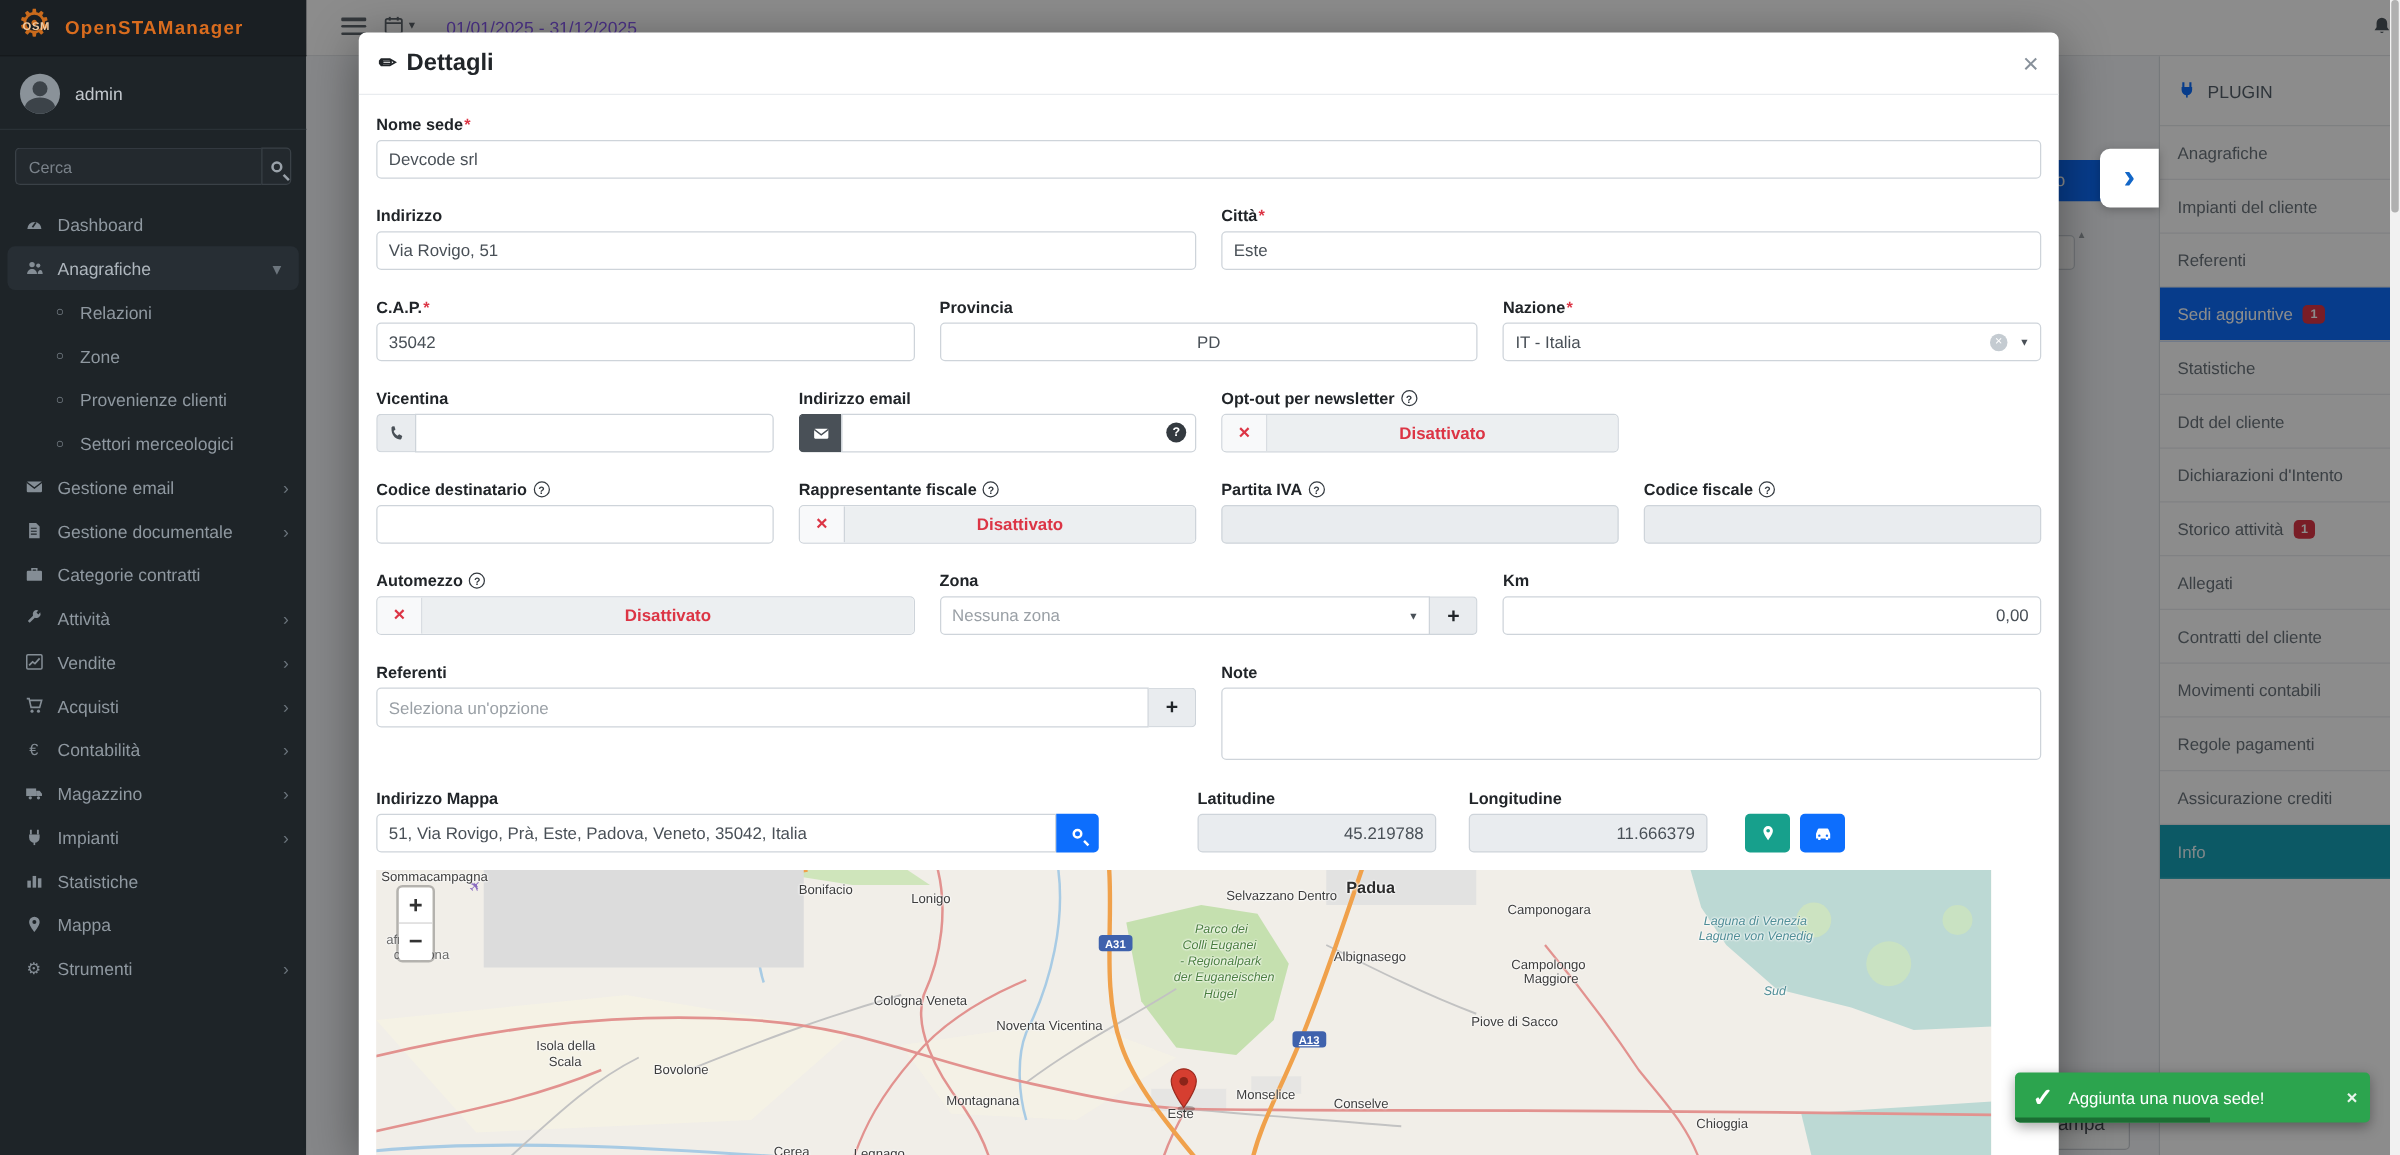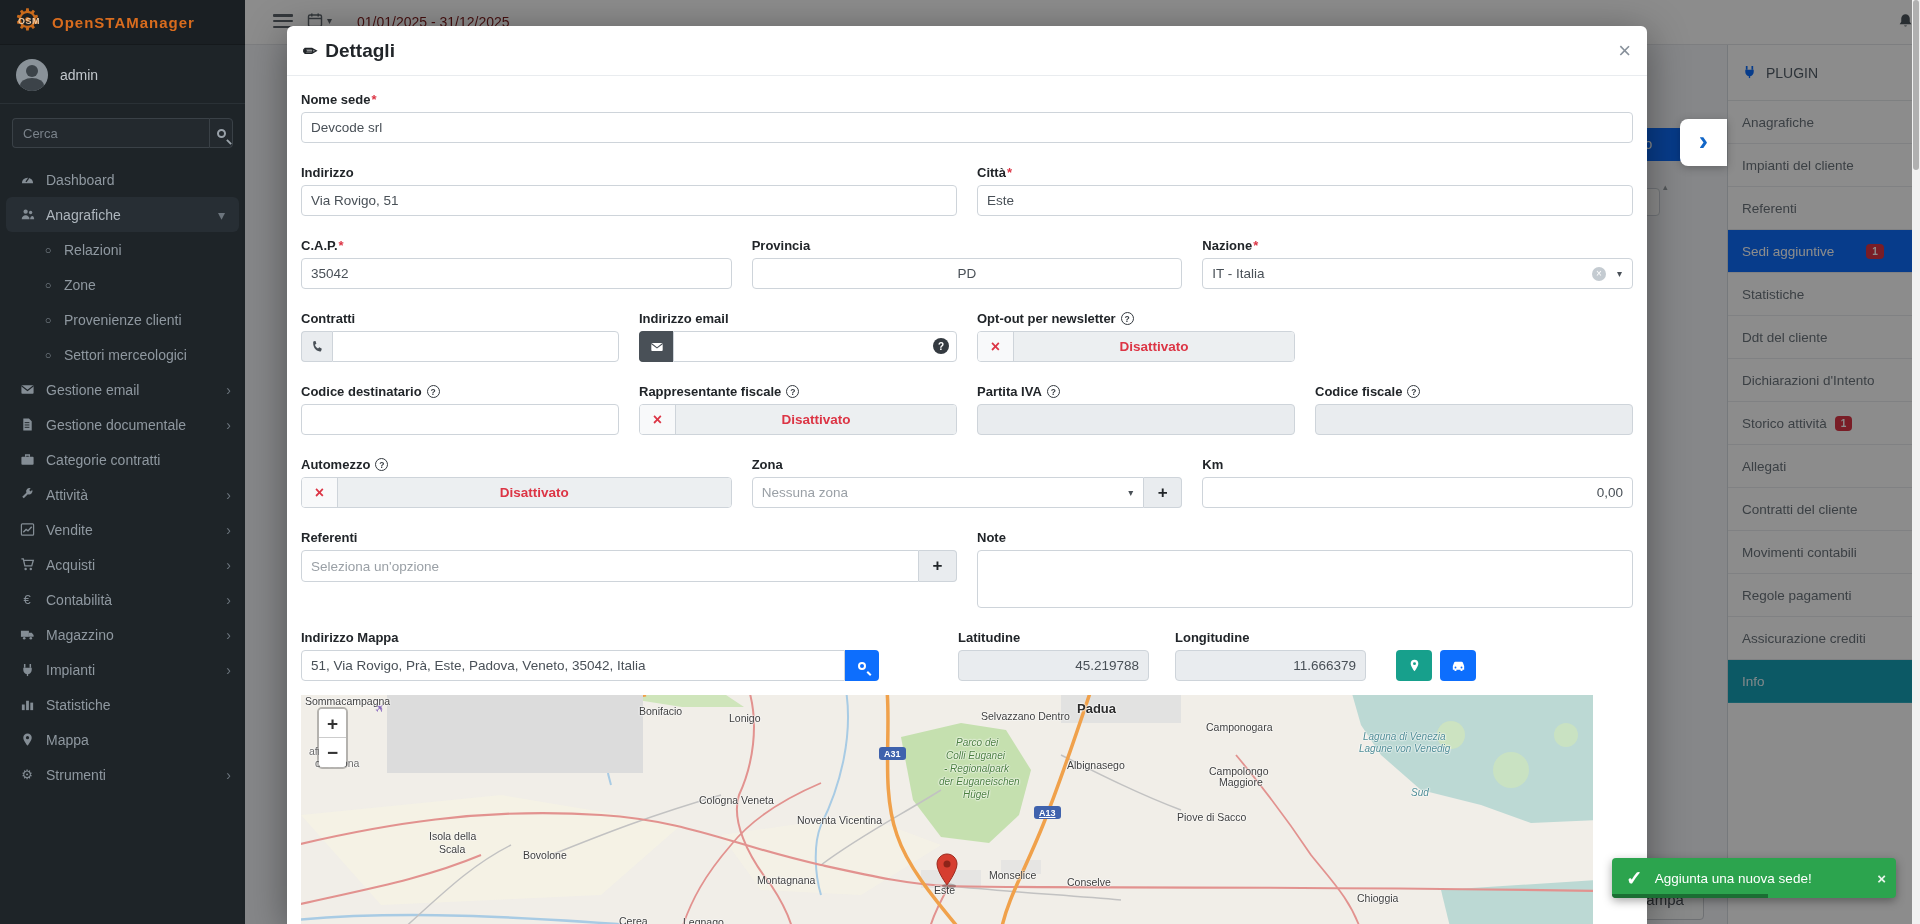--- a/index.html
+++ b/index.html
@@ -31,36 +31,36 @@
   .mitem.sub .mico { width:16px; font-size:11px; }
   .mitem .spacer { flex:1; }
   .mitem .chev { color:#6c757d; font-size:14px; }
   .msvg { width:15px; height:15px; fill:#848d95; }
 
   
   #navbar { position:absolute; left:245px; top:0; right:0; height:45px; background:#ffffff; border-bottom:1px solid #e3e6ea; z-index:1; }
   #hamburger { position:absolute; left:28px; top:14px; width:20px; height:16px; cursor:pointer; }
   #hamburger span { display:block; height:2.5px; background:#5f676e; margin-bottom:3.4px; border-radius:1px; }
   #cal-group { position:absolute; left:62px; top:12px; display:flex; align-items:center; color:#5f676e; cursor:pointer; }
-  #date-range { position:absolute; left:112px; top:14px; font-size:14px; color:#7f1d1d; }
+  #date-range { position:absolute; left:112px; top:14px; font-size:14px; color:#8b5cf6; }
   .nav-ico { position:absolute; top:12px; color:#4c545b; cursor:pointer; }
   #approve-btn { position:absolute; left:1672px; top:8px; width:38px; height:28px; background:#28a745; border-radius:4px; color:#fff; text-align:center; font-size:15px; line-height:28px; font-weight:bold; cursor:pointer; }
   #content-bg { position:absolute; left:245px; top:45px; right:193px; bottom:0; background:#f4f6f9; z-index:1; }
   #bg-link-frag { position:absolute; left:1610px; top:75px; color:#0d6efd; font-size:14px; z-index:1; }
   #bg-nuovo-btn { position:absolute; left:1562px; top:128px; width:128px; height:33px; background:#0d6efd; border-radius:4px; color:#fff; font-size:14px; text-align:center; line-height:33px; z-index:1; cursor:pointer; }
   #bg-spin-box { position:absolute; left:1600px; top:188px; width:60px; height:28px; background:#fff; border:1px solid #ced4da; border-radius:4px; z-index:1; }
   #bg-spin-caret { position:absolute; left:1663px; top:182px; color:#9aa0a6; font-size:9px; z-index:1; }
   #bg-stampa-btn { position:absolute; left:1612px; top:880px; width:92px; height:40px; background:#f8f9fa; border:1px solid #c8cdd2; border-radius:4px; color:#495057; font-size:15px; text-align:center; line-height:38px; z-index:1; }
 
   
   #plugin-sidebar { position:absolute; right:0; top:45px; width:193px; bottom:0; background:#fff; border-left:1px solid #d8dde2; z-index:1; }
   #plugin-header { height:56px; display:flex; align-items:center; padding-left:14px; color:#55606a; font-size:14px; border-bottom:1px solid #e6e9ec; }
   #plugin-header .plug { color:#0d6efd; margin-right:9px; }
   .pitem { height:43px; display:flex; align-items:center; padding:0 10px 0 14px; font-size:13.5px; color:#6c757d; border-bottom:1px solid #e9ecef; cursor:pointer; }
-  .pitem.blue { background:#0d6efd; color:#fff;gap:24px; }
+  .pitem.blue { background:#0d6efd; color:#fff; }
   .pitem.teal { background:#17a2b8; color:#e8f7fa; border-bottom:1px solid #2fb0c4; }
   .pbadge { margin-left:8px; background:#dc3545; color:#fff; font-size:10px; font-weight:bold; padding:2px 6px; border-radius:4px; }
 
   
   #backdrop { position:absolute; left:245px; top:0; right:0; bottom:0; background:rgba(0,0,0,0.45); z-index:10; }
 
   
   #scrollbar { position:absolute; right:0; top:0; width:8px; height:924px; background:#f1f1f1; z-index:25; }
   #scroll-thumb { position:absolute; top:0; left:1px; width:6px; height:170px; background:#b0b0b0; border-radius:3px; }
 
@@ -461,21 +461,21 @@
           <span>IT - Italia</span>
           <span class="clearc">×</span>
           <span class="caret">▾</span>
         </div>
       </div>
     </div>
 
     <div class="frow">
       <div class="c3">
         <div class="flabel">
-            <span>Contratti</span>
+            <span>Vicentina</span>
           </div>
         <div class="igroup">
           <span class="prepend">
               <svg width="14" height="14" viewBox="0 0 16 16" fill="#495057">
                 <path d="M3.2 1.8l2.4-.5 1.3 3-1.5 1.4c.7 1.7 2.2 3.2 3.9 3.9l1.4-1.5 3 1.3-.5 2.4c-.1.7-.7 1.2-1.4 1.1C6.6 12.3 3.7 9.4 3.1 3.2c-.1-.7.4-1.3 1.1-1.4z" transform="rotate(6 8 8)"></path>
               </svg>
             </span>
           <input class="tinput" value="" style="">
         </div>
       </div>
@@ -668,21 +668,21 @@
         <path d="M586,-5 C590,40 580,95 596,140 C606,170 630,200 660,236" stroke="#f0a14b" stroke-width="3.5" fill="none"></path>
         <path d="M790,-5 C775,40 758,90 742,130 C724,175 706,205 700,236" stroke="#f0a14b" stroke-width="3.5" fill="none"></path>
       </svg>
       <div id="gray-tile"></div>
       <div id="zoomctl">
         <div class="zbtn top">+</div>
         <div class="zbtn">−</div>
       </div>
       <span id="plane">✈</span>
       <span class="shield" style="left:578px;top:52px;">A31</span>
-      <span class="shield" style="left:733px;top:111px;text-decoration:underline;">A13</span>
+      <span class="shield" style="left:733px;top:129px;text-decoration:underline;">A13</span>
       <span class="mlabel" style="left:4px;top:0;">Sommacampagna</span>
       <span class="mlabel faint" style="left:8px;top:50px;">afranca</span>
       <span class="mlabel faint" style="left:14px;top:62px;">di Verona</span>
       <span class="mlabel" style="left:338px;top:10px;">Bonifacio</span>
       <span class="mlabel" style="left:428px;top:17px;">Lonigo</span>
       <span class="mlabel" style="left:398px;top:99px;">Cologna Veneta</span>
       <span class="mlabel" style="left:128px;top:135px;">Isola della</span>
       <span class="mlabel" style="left:138px;top:148px;">Scala</span>
       <span class="mlabel" style="left:222px;top:154px;">Bovolone</span>
       <span class="mlabel" style="left:496px;top:119px;">Noventa Vicentina</span>

